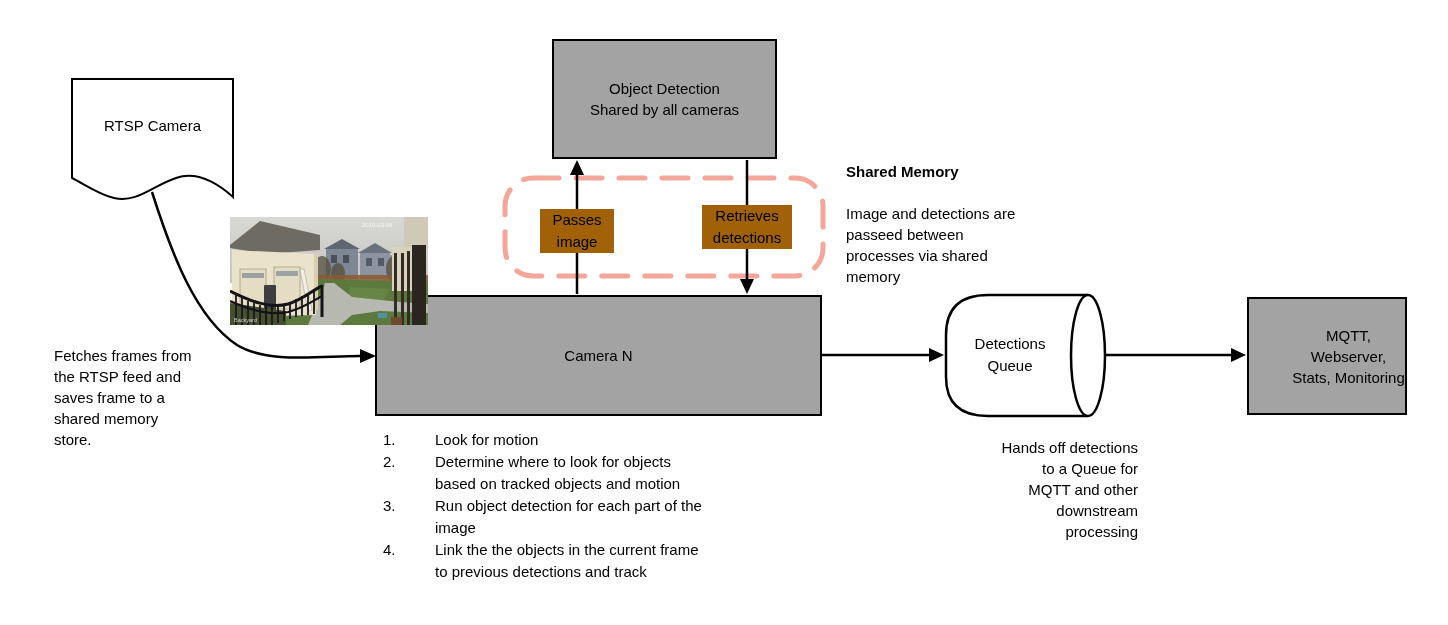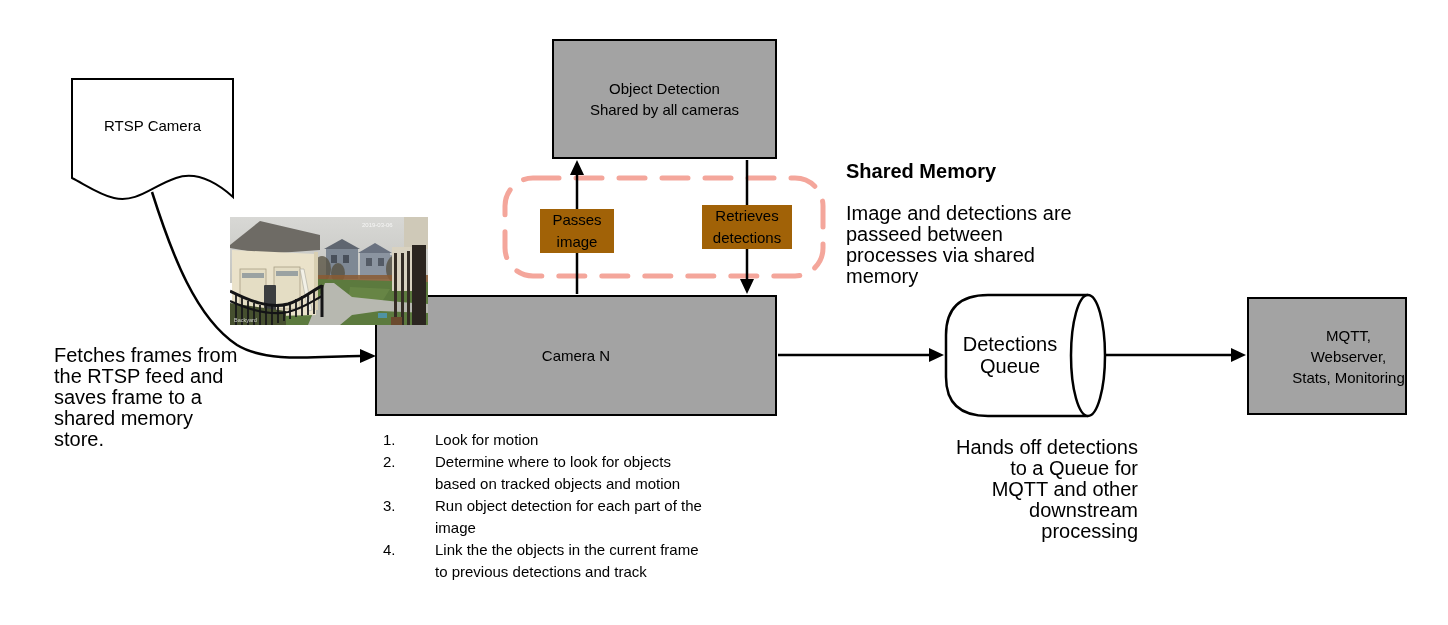--- a/index.html
+++ b/index.html
@@ -12,29 +12,29 @@
   .box{
     position:absolute;background:#a3a3a3;border:2px solid #000;
     display:flex;align-items:center;justify-content:center;
     text-align:center;font-size:15px;line-height:21px;box-sizing:border-box;
   }
   .italic{}
   .bold{font-weight:bold;}
   .pre{white-space:pre-line;}
   .rtsp-label{left:72px;top:117px;width:161px;text-align:center;font-size:15px;}
   .object-detection{left:552px;top:39px;width:225px;height:120px;}
-  .camera-n{left:375px;top:295px;width:402px;height:121px;}
+  .camera-n{left:375px;top:295px;width:447px;height:121px;}
   .mqtt{left:1247px;top:297px;width:160px;height:118px;line-height:21px;padding-left:43px;}
   .arrow-label{
     position:absolute;background:#a16207;font-size:15px;line-height:22px;
     text-align:center;white-space:pre-line;
   }
   .passes{left:540px;top:209px;width:74px;}
   .retrieves{left:702px;top:205px;width:90px;}
-  .note{position:absolute;font-size:20px;line-height:21px;white-space:pre-line;}
+  .note{position:absolute;font-size:15px;line-height:21px;white-space:pre-line;}
   .shared-memory{left:846px;top:140px;width:230px;}
   .fetches{left:54px;top:345px;width:200px;}
   .hands-off{left:938px;top:437px;width:200px;text-align:right;}
   .queue-label{left:950px;top:333px;width:120px;text-align:center;line-height:22px;}
   .steps{
     position:absolute;left:383px;top:429px;width:400px;
     display:grid;grid-template-columns:52px 1fr;font-size:15px;line-height:22px;
   }
   .steps .txt{white-space:pre-line;}
   .photo{position:absolute;left:230px;top:217px;width:198px;height:108px;}

